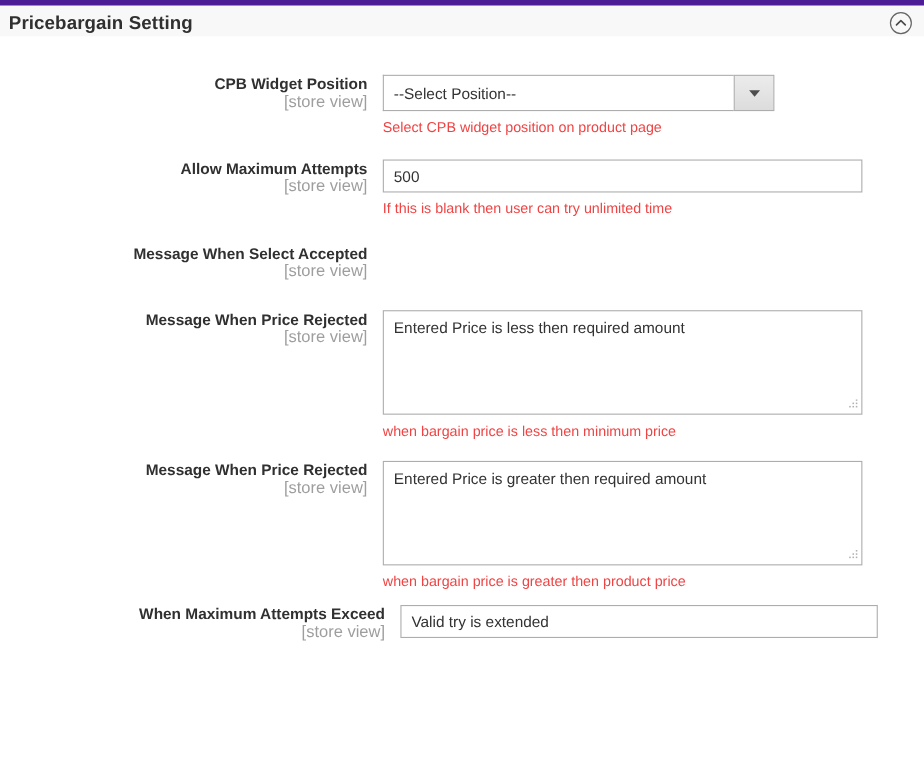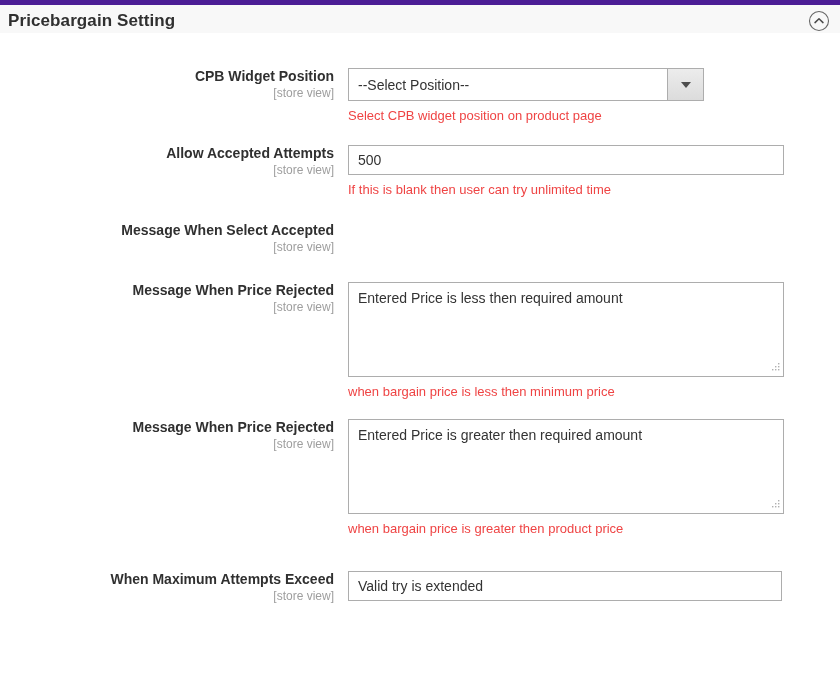--- a/index.html
+++ b/index.html
@@ -75,21 +75,21 @@
   }
   .field-label {
     display: block;
     font-size: 14px;
     font-weight: bold;
     color: #303030;
     line-height: 17px;
   }
   .scope-note {
     display: block;
-    font-size: 12px;
+    font-size: 15px;
     color: #9e9e9e;
     line-height: 14px;
     margin-top: 1px;
   }
   .field-control-col {
     flex: 1 1 auto;
     padding-left: 0;
   }
 
   
@@ -213,21 +213,21 @@
           <div class="select-arrow-btn">
             <span class="caret"></span>
           </div>
         </div>
         <div class="hint">Select CPB widget position on product page</div>
       </div>
     </div>
 
     <div class="field-row" style="margin-top:21px;">
       <div class="field-label-col">
-        <span class="field-label">Allow Accepted Attempts</span>
+        <span class="field-label">Allow Maximum Attempts</span>
         <span class="scope-note">[store view]</span>
       </div>
       <div class="field-control-col">
         <input class="text-input w-wide" type="text" value="500" style="">
         <div class="hint">If this is blank then user can try unlimited time</div>
       </div>
     </div>
 
     <div class="field-row" style="margin-top:24px;">
       <div class="field-label-col">
@@ -275,21 +275,21 @@
               <rect x="8" y="6" width="1.4" height="1.4"></rect>
               <rect x="5" y="6" width="1.4" height="1.4"></rect>
               <rect x="2" y="6" width="1.4" height="1.4"></rect>
             </g>
           </svg>
         </div>
         <div class="hint">when bargain price is greater then product price</div>
       </div>
     </div>
 
-    <div class="field-row" style="margin-top:34px;">
+    <div class="field-row" style="margin-top:13px;padding-left:16px;">
       <div class="field-label-col">
         <span class="field-label">When Maximum Attempts Exceed</span>
         <span class="scope-note">[store view]</span>
       </div>
       <div class="field-control-col">
         <input class="text-input w-narrow" type="text" value="Valid try is extended" style="">
       </div>
     </div>
 
   </div>

